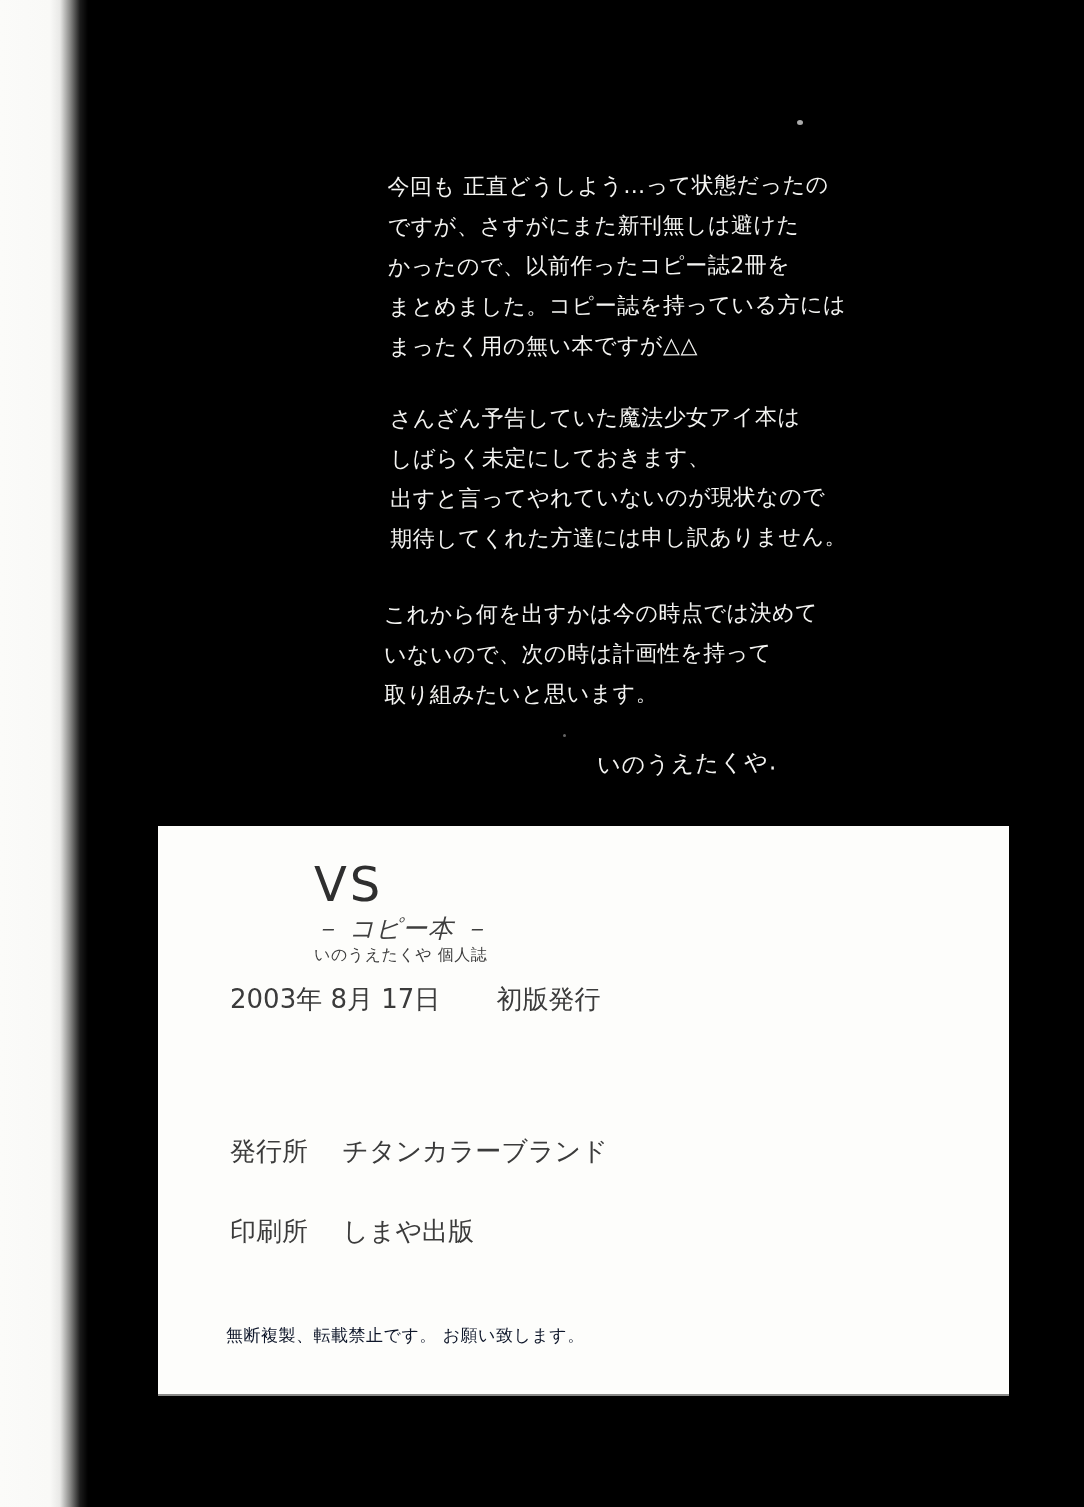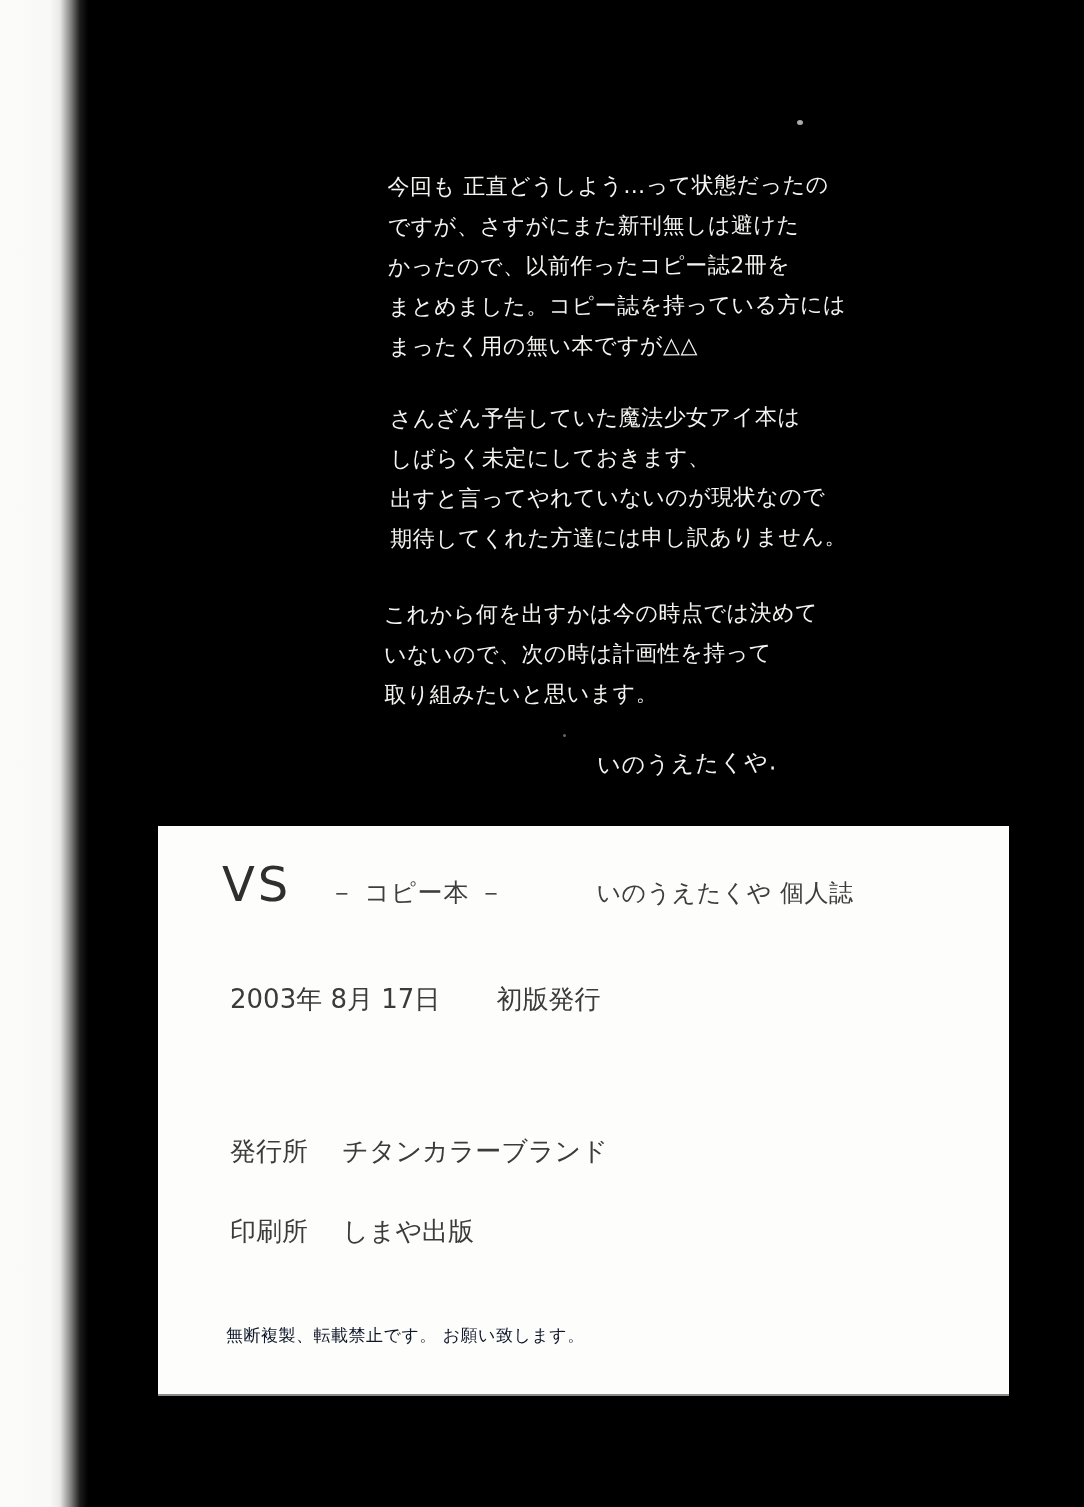--- a/index.html
+++ b/index.html
@@ -65,35 +65,37 @@
     background: #fdfdfb;
     border-bottom: 2px solid #8a8a88;
     color: #3b3b3b;
   }
   .title-row {
     position: absolute;
     left: 64px; top: 30px;
     display: flex;
     align-items: baseline;
     white-space: nowrap;
+    flex-direction: column;
   }
   .series-title {
     font-size: 48px;
     letter-spacing: 3px;
     color: #2f2f2f;
     font-weight: 400;
   }
   .format-label {
     font-size: 25px;
     margin-left: 38px;
     letter-spacing: 1px;
     color: #3e3e3e;
+    font-style: italic;
   }
   .owner-label {
-    font-size: 24px;
+    font-size: 16px;
     margin-left: 92px;
     letter-spacing: 0.5px;
     color: #3e3e3e;
   }
   .colo-row {
     position: absolute;
     left: 72px;
     font-size: 26px;
     letter-spacing: 0px;
     white-space: nowrap;

